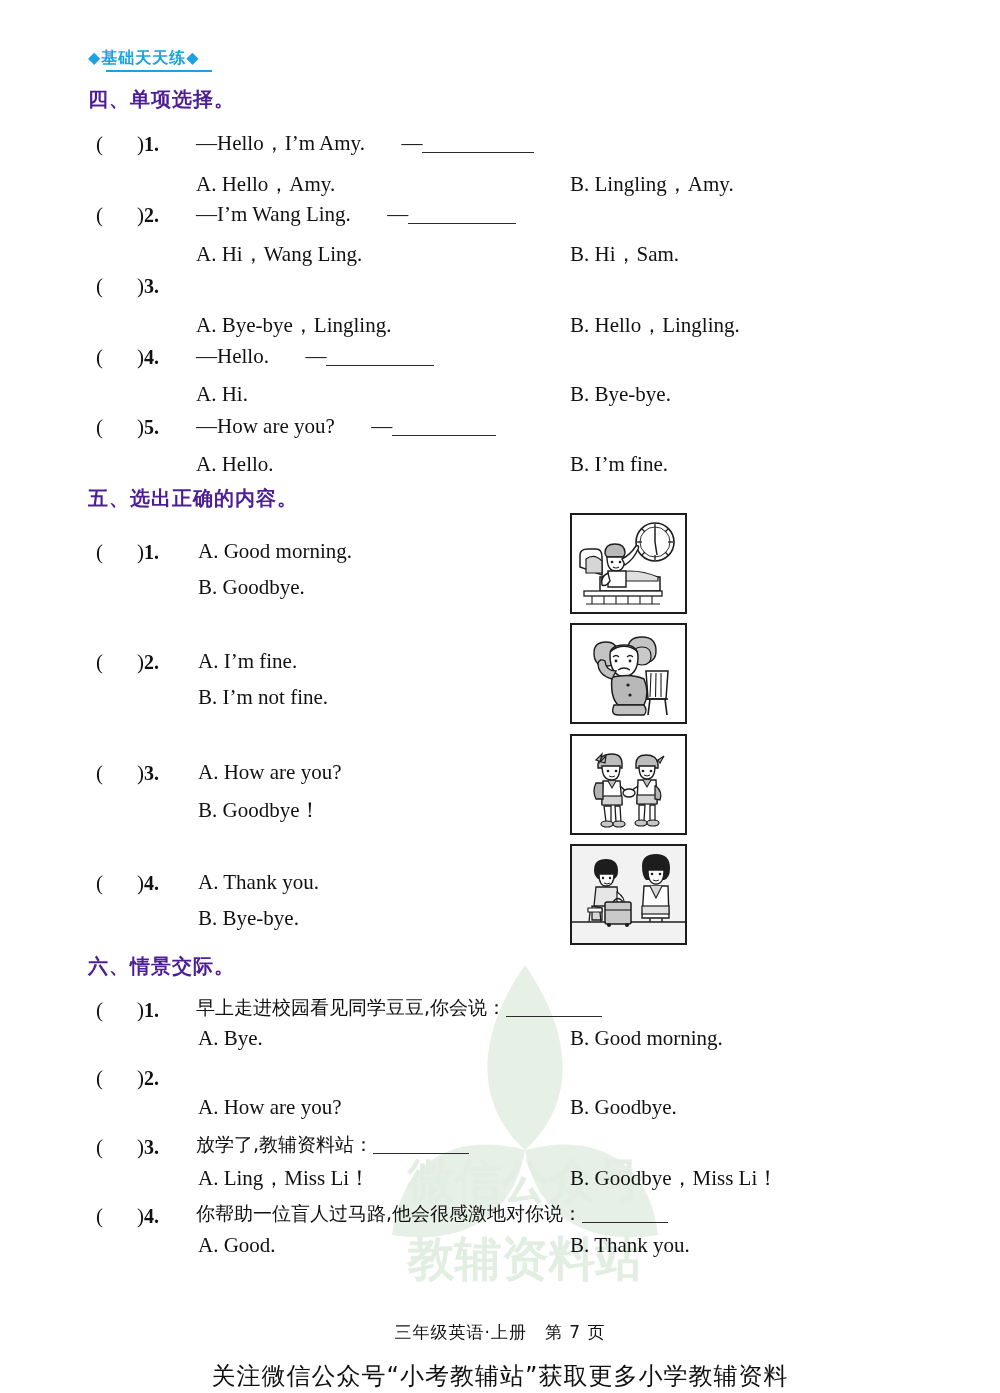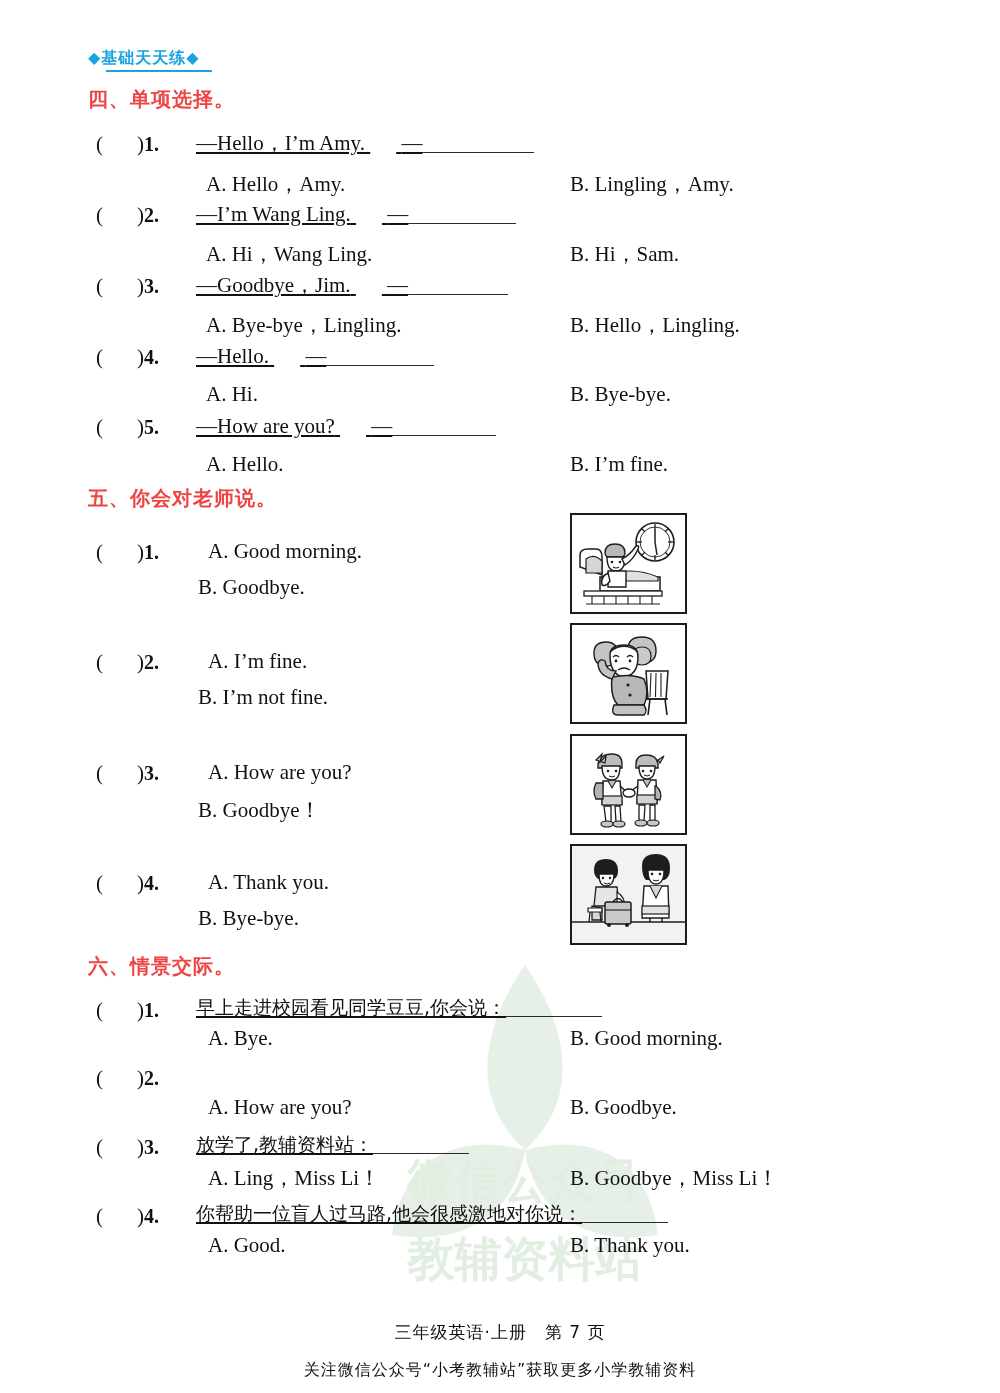--- a/index.html
+++ b/index.html
@@ -55,32 +55,31 @@
     background: #1aa3e0;
   }
 
   
   .sec-head {
     position: absolute;
     left: 88px;
     font-family: "Liberation Sans", "DejaVu Sans", sans-serif;
     font-size: 20px;
     font-weight: bold;
-    color: #ef4444;
+    color: #4c1d95;
     letter-spacing: 1px;
     white-space: nowrap;
   }
 
   
   .qline {
     position: absolute;
     white-space: nowrap;
     font-size: 21px;
     line-height: 1;
-    text-decoration: underline;
   }
   .paren {
     position: absolute;
     left: 96px;
     font-size: 21px;
     letter-spacing: 0;
   }
   .paren .sp { display: inline-block; width: 34px; }
   .qnum {
     font-weight: bold;
@@ -92,21 +91,21 @@
   }
 
   
   .blank {
     display: inline-block;
     border-bottom: 1.6px solid #2b2b2b;
     height: 17px;
     vertical-align: -3px;
   }
 
-  .optA { position: absolute; white-space: nowrap; font-size: 21px; margin-left: 10px; }
+  .optA { position: absolute; white-space: nowrap; font-size: 21px; }
   .optB { position: absolute; white-space: nowrap; font-size: 21px; }
 
   
   .picbox {
     position: absolute;
     width: 113px;
     height: 97px;
     border: 2px solid #1c1c1c;
     background: #fff;
     overflow: hidden;
@@ -121,21 +120,21 @@
     font-family: "DejaVu Sans", "Liberation Sans", sans-serif;
     font-size: 17px;
     color: #111;
     letter-spacing: 1px;
   }
   .promo {
     position: absolute;
     width: 100%;
     text-align: center;
     font-family: "DejaVu Sans", "Liberation Sans", sans-serif;
-    font-size: 16px;
+    font-size: 24px;
     color: #111;
     letter-spacing: 1px;
   }
 </style>
 </head>
 <body>
 
 <div id="watermark">
   <svg viewBox="0 0 390 390" xmlns="http://www.w3.org/2000/svg">
     <g fill="#e6f0e6">
@@ -169,25 +168,20 @@
   <div class="paren" style="top:203px">(<span class="sp"></span>)<span class="qnum">2.</span></div>
   <div class="qline" style="left:196px; top:204px">
     <span>—I’m Wang Ling.</span>
     <span style="display:inline-block;width:26px"></span>
     <span>—</span><span class="blank" style="width:108px"></span>
   </div>
   <div class="optA" style="left:196px; top:240px">A. Hi，Wang Ling.</div>
   <div class="optB" style="left:570px; top:240px">B. Hi，Sam.</div>
 
   <div class="paren" style="top:274px">(<span class="sp"></span>)<span class="qnum">3.</span></div>
-  <div class="qline" style="left:196px; top:275px">
-    <span>—Goodbye，Jim.</span>
-    <span style="display:inline-block;width:26px"></span>
-    <span>—</span><span class="blank" style="width:100px"></span>
-  </div>
   <div class="optA" style="left:196px; top:311px">A. Bye-bye，Lingling.</div>
   <div class="optB" style="left:570px; top:311px">B. Hello，Lingling.</div>
 
   <div class="paren" style="top:345px">(<span class="sp"></span>)<span class="qnum">4.</span></div>
   <div class="qline" style="left:196px; top:346px">
     <span>—Hello.</span>
     <span style="display:inline-block;width:26px"></span>
     <span>—</span><span class="blank" style="width:108px"></span>
   </div>
   <div class="optA" style="left:196px; top:382px">A. Hi.</div>
@@ -195,21 +189,21 @@
 
   <div class="paren" style="top:415px">(<span class="sp"></span>)<span class="qnum">5.</span></div>
   <div class="qline" style="left:196px; top:416px">
     <span>—How are you?</span>
     <span style="display:inline-block;width:26px"></span>
     <span>—</span><span class="blank" style="width:104px"></span>
   </div>
   <div class="optA" style="left:196px; top:452px">A. Hello.</div>
   <div class="optB" style="left:570px; top:452px">B. I’m fine.</div>
 
-  <div class="sec-head" style="top:485px">五、你会对老师说。</div>
+  <div class="sec-head" style="top:485px">五、选出正确的内容。</div>
 
   <div class="paren" style="top:540px">(<span class="sp"></span>)<span class="qnum">1.</span></div>
   <div class="optA" style="left:198px; top:539px">A. Good morning.</div>
   <div class="optB" style="left:198px; top:575px">B. Goodbye.</div>
 
   <div class="picbox" style="left:570px; top:513px">
     <svg viewBox="0 0 113 97" xmlns="http://www.w3.org/2000/svg">
       <rect x="0" y="0" width="113" height="97" fill="#ffffff"></rect>
 
       <circle cx="83" cy="27" r="19" fill="#fff" stroke="#1d1d1d" stroke-width="1.6"></circle>

